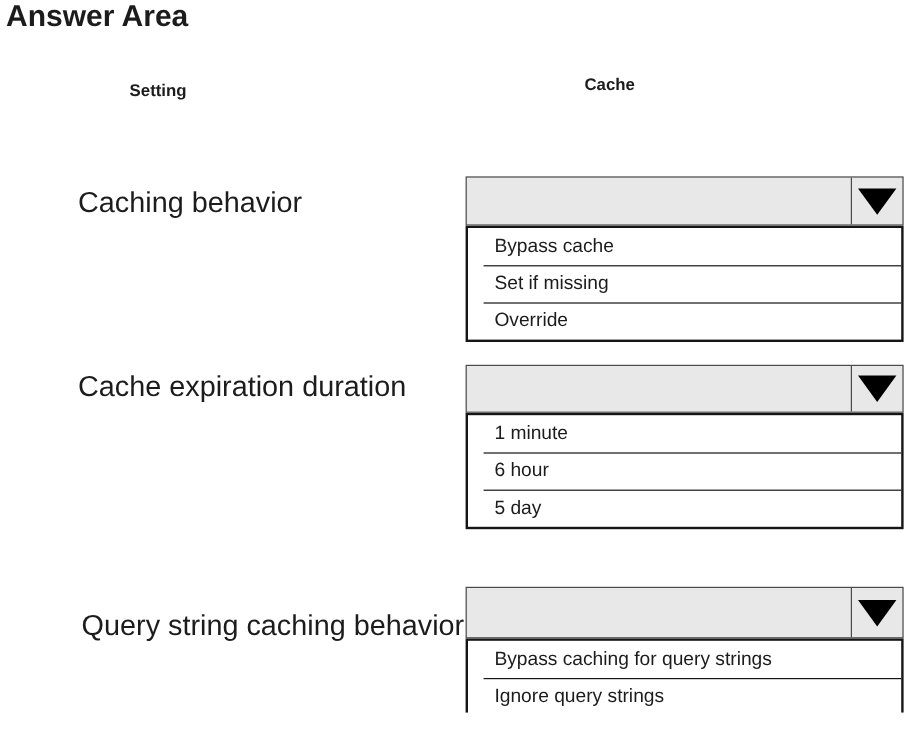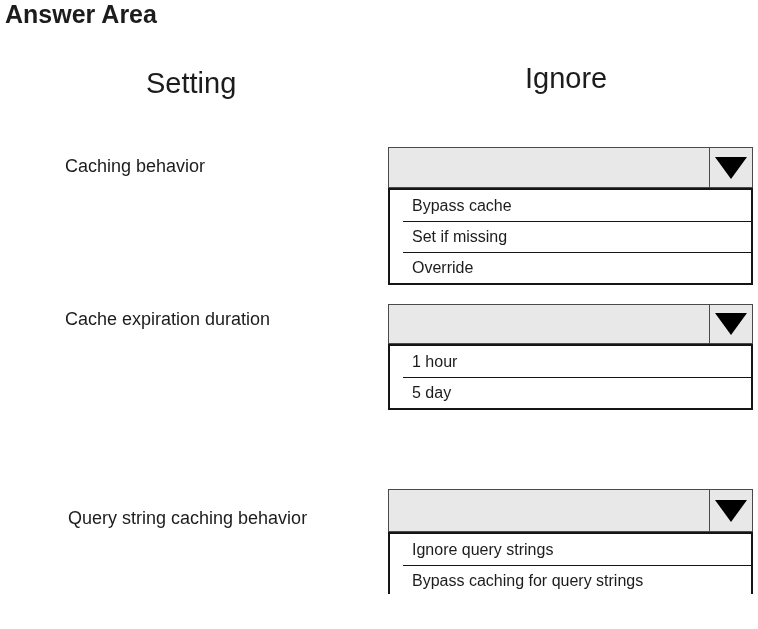--- a/index.html
+++ b/index.html
@@ -16,29 +16,28 @@
     overflow: hidden;
   }
   .title {
     position: absolute;
     left: 5px; top: 0px;
     font-size: 25px;
     font-weight: bold;
   }
   .col-header {
     position: absolute;
-    font-size: 29px;
-    font-weight: normal;
-    margin-left: 38px;
+    font-size: 14px;
+    font-weight: bold;
   }
   .setting-h { left: 108px; top: 67px; }
   .action-h  { left: 487px; top: 62px; }
   .row-label {
     position: absolute;
-    font-size: 18px;
+    font-size: 24px;
     white-space: nowrap;
   }
   .r1 { left: 65px; top: 156px; }
   .r2 { left: 65px; top: 309px; text-align: right; }
   .r3 { left: 68px; top: 508px; }
   .select {
     position: absolute;
     left: 388px;
     width: 365px;
     background: var(--select-fill, #e8e8e8);
@@ -91,21 +90,21 @@
   .opt + .opt { border-top: 1px solid var(--list-border, #151515); }
 </style>
 </head>
 <body>
 
 <div class="page">
 
   <div class="title">Answer Area</div>
 
   <div class="col-header setting-h">Setting</div>
-  <div class="col-header action-h">Ignore</div>
+  <div class="col-header action-h">Cache</div>
 
   <div class="row-label r1">Caching behavior</div>
   <div class="select r1sel">
     <div class="sel-value"></div>
     <div class="sel-arrow">
       <span class="tri"></span>
     </div>
   </div>
   <div class="options r1opt">
     <div class="opt">Bypass cache</div>
@@ -114,29 +113,30 @@
   </div>
 
   <div class="row-label r2">Cache expiration duration</div>
   <div class="select r2sel">
     <div class="sel-value"></div>
     <div class="sel-arrow">
       <span class="tri"></span>
     </div>
   </div>
   <div class="options r2opt">
-    <div class="opt">1 hour</div>
+    <div class="opt">1 minute</div>
+    <div class="opt">6 hour</div>
     <div class="opt">5 day</div>
   </div>
 
   <div class="row-label r3">Query string caching behavior</div>
   <div class="select r3sel">
     <div class="sel-value"></div>
     <div class="sel-arrow">
       <span class="tri"></span>
     </div>
   </div>
   <div class="options r3opt">
+    <div class="opt">Bypass caching for query strings</div>
     <div class="opt">Ignore query strings</div>
-    <div class="opt">Bypass caching for query strings</div>
   </div>
 
 </div>
 
 </body></html>

